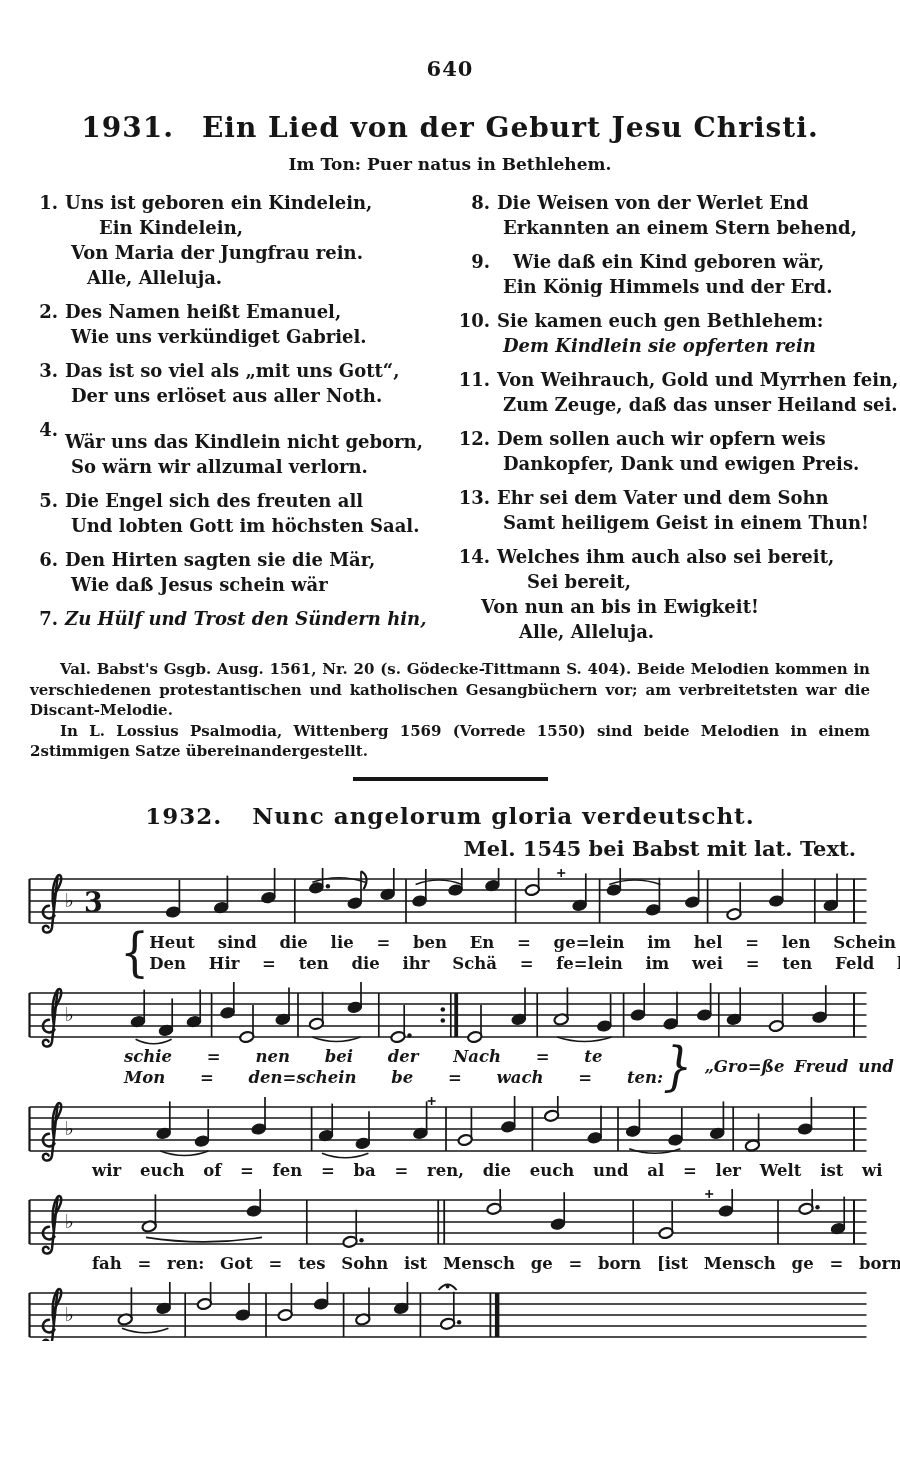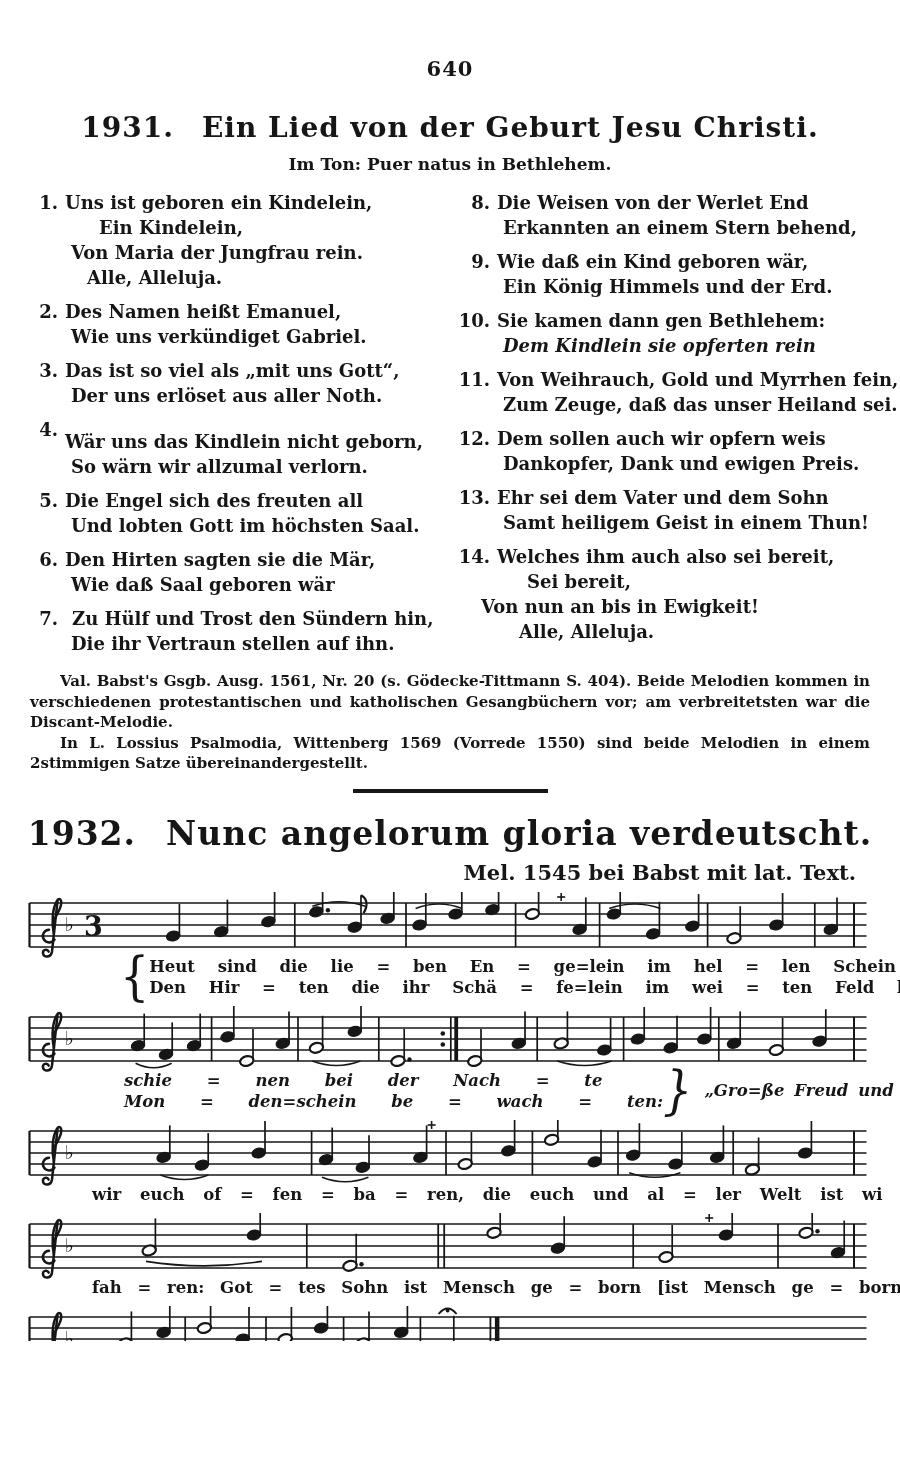--- a/index.html
+++ b/index.html
@@ -14,21 +14,21 @@
   .cols{display:flex;padding:0 30px;margin-top:16px;gap:12px;}
   .col{flex:1;min-width:0;}
   .verse{display:flex;margin-bottom:9px;}
   .vnum{flex:none;width:28px;text-align:right;padding-right:7px;font-size:18px;line-height:25px;}
   .colR .vnum{width:34px;}
   .vlines{min-width:0;}
   .vline{font-size:18px;line-height:25px;white-space:nowrap;}
   .footnote{padding:0 30px;margin-top:6px;font-size:15px;line-height:20.5px;text-align:justify;}
   .footnote p{margin:0;text-indent:30px;}
   .rule{width:195px;height:4px;background:#161616;margin:15px auto 0;}
-  .h2row{margin-top:21px;text-align:center;font-size:33px;letter-spacing:1px;white-space:nowrap;}
+  .h2row{margin-top:21px;text-align:center;font-size:23px;letter-spacing:1px;white-space:nowrap;}
   .h2row .num{margin-right:30px;}
   .sub2{margin-top:7px;text-align:right;padding-right:44px;font-size:21px;}
   .music{margin-top:4px;padding-left:28px;}
   .system{margin-bottom:1px;}
   .system svg{display:block;}
   .lyrblock{display:flex;align-items:center;margin-top:-5px;margin-bottom:5px;}
   .brace{font-size:46px;font-weight:400;line-height:0.9;transform:scaleY(1.15);flex:none;}
   .lyl{font-size:16.5px;line-height:21px;white-space:nowrap;}
   .rtext{font-size:16.5px;margin-left:12px;white-space:nowrap;word-spacing:4px;}
   .sys0 .lyrblock{margin-left:92px;}
@@ -89,50 +89,49 @@
           <span class="vnum">5.</span>
           <div class="vlines">
             <div class="vline" style="margin-left: 0px;">Die Engel sich des freuten all</div>
             <div class="vline" style="margin-left: 6px;">Und lobten Gott im höchsten Saal.</div>
           </div>
         </div>
         <div class="verse">
           <span class="vnum">6.</span>
           <div class="vlines">
             <div class="vline" style="margin-left: 0px;">Den Hirten sagten sie die Mär,</div>
-            <div class="vline" style="margin-left: 6px;">Wie daß Saal geboren wär</div>
+            <div class="vline" style="margin-left: 6px;">Wie daß Jesus schein wär</div>
           </div>
         </div>
         <div class="verse">
           <span class="vnum">7.</span>
           <div class="vlines">
-            <div class="vline" style="margin-left: 7px;">Zu Hülf und Trost den Sündern hin,</div>
-            <div class="vline" style="margin-left: 6px;">Die ihr Vertraun stellen auf ihn.</div>
+            <div class="vline" style="margin-left: 0px; font-style: italic;">Zu Hülf und Trost den Sündern hin,</div>
           </div>
         </div>
       </div>
     <div class="col colR" id="colR">
         <div class="verse">
           <span class="vnum">8.</span>
           <div class="vlines">
             <div class="vline" style="margin-left: 0px;">Die Weisen von der Werlet End</div>
             <div class="vline" style="margin-left: 6px;">Erkannten an einem Stern behend,</div>
           </div>
         </div>
         <div class="verse">
           <span class="vnum">9.</span>
           <div class="vlines">
-            <div class="vline" style="margin-left: 0px;">Wie daß ein Kind geboren wär,</div>
+            <div class="vline" style="margin-left: 16px;">Wie daß ein Kind geboren wär,</div>
             <div class="vline" style="margin-left: 6px;">Ein König Himmels und der Erd.</div>
           </div>
         </div>
         <div class="verse">
           <span class="vnum">10.</span>
           <div class="vlines">
-            <div class="vline" style="margin-left: 0px;">Sie kamen dann gen Bethlehem:</div>
+            <div class="vline" style="margin-left: 0px;">Sie kamen euch gen Bethlehem:</div>
             <div class="vline" style="margin-left: 6px; font-style: italic;">Dem Kindlein sie opferten rein</div>
           </div>
         </div>
         <div class="verse">
           <span class="vnum">11.</span>
           <div class="vlines">
             <div class="vline" style="margin-left: 0px;">Von Weihrauch, Gold und Myrrhen fein,</div>
             <div class="vline" style="margin-left: 6px;">Zum Zeuge, daß das unser Heiland sei.</div>
           </div>
         </div>

